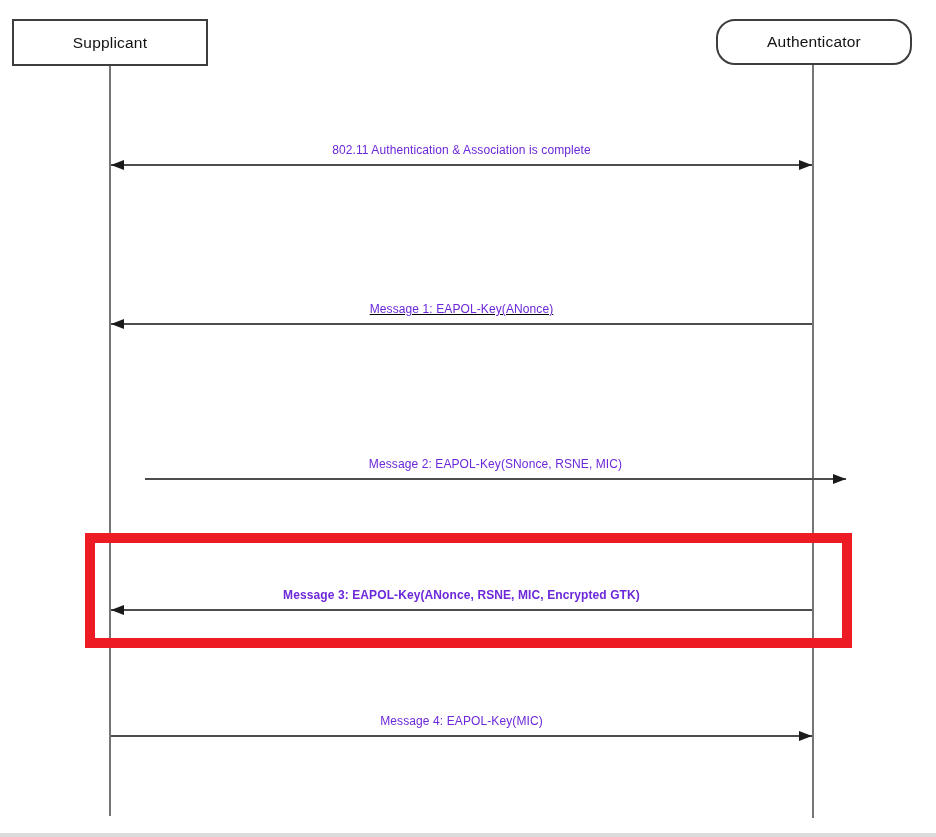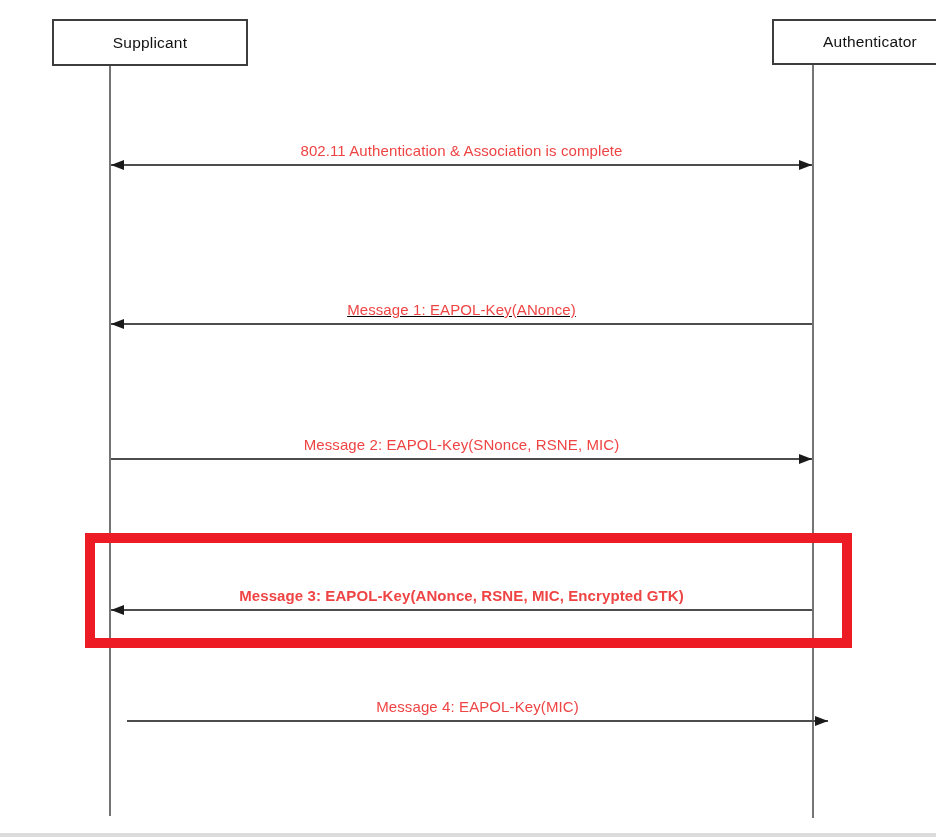--- a/index.html
+++ b/index.html
@@ -22,47 +22,46 @@
     box-sizing: border-box;
     border: 2px solid #3d3d3d;
     background: #ffffff;
     display: flex;
     align-items: center;
     justify-content: center;
     font-size: 15.5px;
     color: #111111;
     letter-spacing: 0.2px;
     z-index: 3;
-    margin-left: 40px;
   }
   .actor-supplicant   { left: 12px;  top: 19px; width: 196px; height: 47px; }
-  .actor-authenticator{ left: 732px; top: 19px; width: 196px; height: 46px; }
+  .actor-authenticator{ left: 716px; top: 19px; width: 196px; height: 46px; border-radius: 19px; }
 
   
   .lifeline {
     position: absolute;
     width: 2px;
     background: #757575;
     z-index: 1;
   }
   .lifeline-left  { left: 109px; top: 66px; height: 750px; }
   .lifeline-right { left: 812px; top: 65px; height: 753px; }
 
   
   .msg {
     position: absolute;
     left: 111px;
     width: 701px;
     z-index: 2;
   }
   .msg-label {
     text-align: center;
-    font-size: 15px;
+    font-size: 12px;
     line-height: 17px;
-    color: #ef4444;
+    color: #6d28d9;
     margin-bottom: 5px;
     letter-spacing: 0.1px;
   }
   .msg-line {
     position: relative;
     height: 2px;
     background: #4d4d4d;
   }
   .head {
     position: absolute;
@@ -70,23 +69,23 @@
     width: 0;
     height: 0;
     border-top: 5px solid transparent;
     border-bottom: 5px solid transparent;
   }
   .head-left  { left: 0;  border-right: 13px solid #1a1a1a; }
   .head-right { right: 0; border-left: 13px solid #1a1a1a; }
 
   .msg-1 { top: 142px; }
   .msg-2 { top: 301px; text-decoration: underline; }
-  .msg-3 { top: 436px; }
+  .msg-3 { top: 456px; margin-left: 34px; }
   .msg-4 { top: 587px; font-weight: bold; }
-  .msg-5 { top: 698px; padding-left: 16px; }
+  .msg-5 { top: 713px; }
 
   
   .highlight-box {
     position: absolute;
     box-sizing: border-box;
     left: 85px;
     top: 533px;
     width: 767px;
     height: 115px;
     border: 10px solid #ed1c24;

